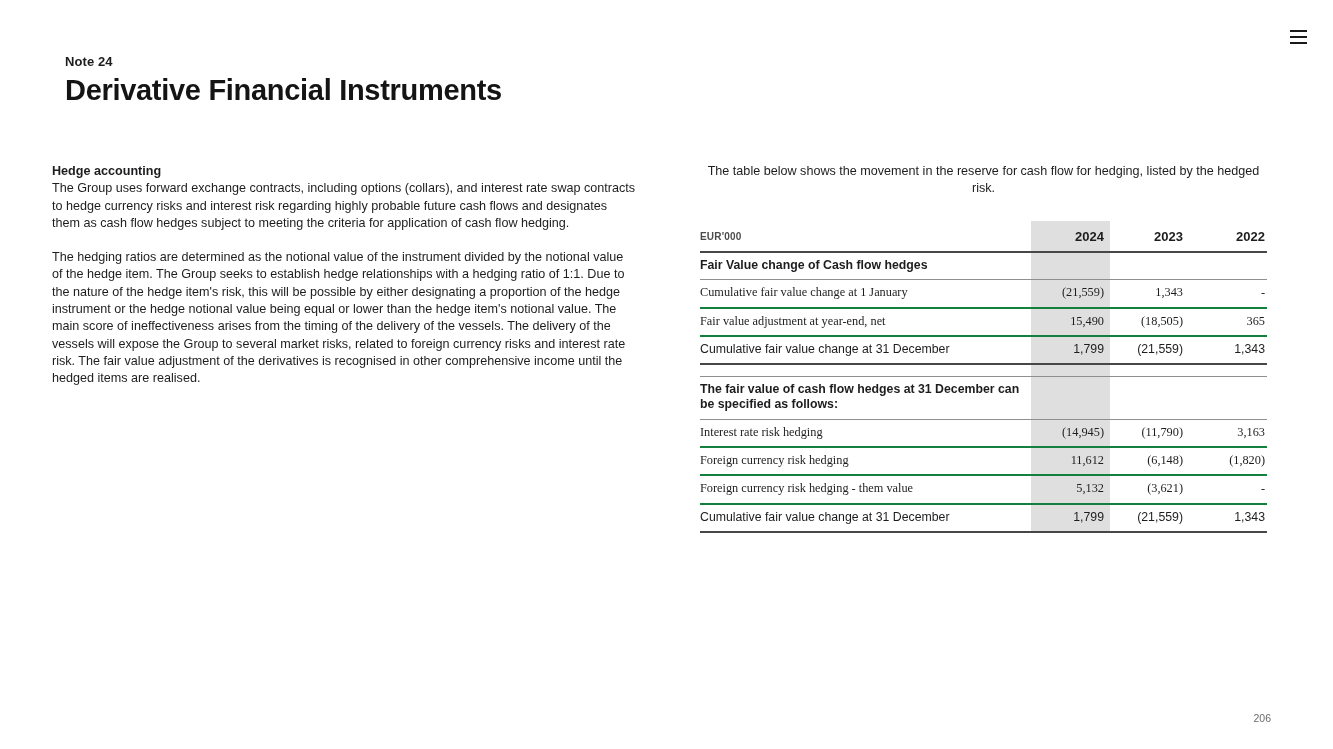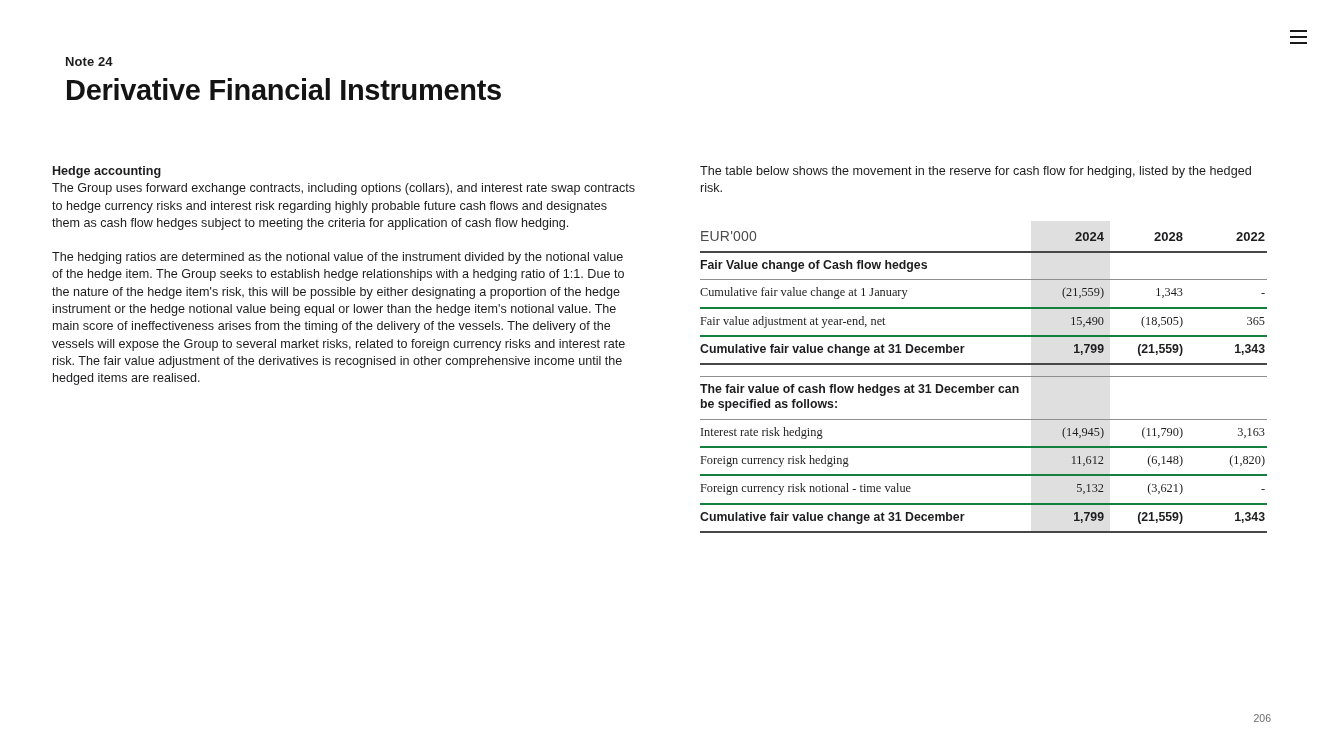--- a/index.html
+++ b/index.html
@@ -57,21 +57,21 @@
   .col-left p { margin-bottom: 17px; }
 
   .col-right {
     position: absolute;
     left: 700px;
     top: 163px;
     width: 567px;
     font-size: 12.6px;
     line-height: 17.3px;
   }
-  .table-intro { margin-bottom: 23px; }
+  .table-intro { margin-bottom: 23px; text-align: center; }
 
   
   table.fin {
     width: 567px;
     border-collapse: collapse;
     table-layout: fixed;
     font-size: 12.3px;
     color: #1d1d1f;
   }
   table.fin col.c0 { width: 331px; }
@@ -87,42 +87,42 @@
   table.fin .c-num { text-align: right; margin-top: 26px; }
   table.fin td.c-num, table.fin th.c-num { padding-right: 6px; }
   table.fin td.last, table.fin th.last { padding-right: 2px; }
 
   
   tr.head th {
     border-bottom: 2px solid #474747;
     padding-bottom: 6px;
     padding-top: 7px;
   }
-  tr.head th.unit { font-size: 14px; color: #4c4c4c; font-weight: normal; letter-spacing: 0.2px; }
+  tr.head th.unit { font-size: 10px; color: #4c4c4c; font-weight: bold; letter-spacing: 0.2px; }
   tr.head th.c-num { font-weight: bold; font-size: 13px; }
 
   
   .hl { background: var(--hl-color, #dfdfdf); }
 
   
   tr.row-section td {
     font-weight: bold;
     padding-top: 5px;
     padding-bottom: 6px;
     border-bottom: 1px solid #8f8f8f;
     line-height: 15.5px;
   }
   tr.row-data td {
     padding-top: 4px;
     padding-bottom: 5px;
     border-bottom: 2px solid #15803d;
     font-family: Liberation Serif, serif;
   }
   tr.row-total td {
-    font-weight: bold;
+    font-weight: normal;
     padding-top: 4px;
     padding-bottom: 5px;
     border-bottom: 2px solid #474747;
   }
   tr.row-spacer td {
     height: 12px;
     border-bottom: 1px solid #8f8f8f;
   }
 
   
@@ -163,21 +163,21 @@
     <colgroup>
       <col class="c0">
         <col class="c1">
         <col class="c2">
         <col class="c3">
     </colgroup>
     <thead>
       <tr class="head">
         <th class="unit">EUR'000</th>
         <th class="c-num hl">2024</th>
-        <th class="c-num">2028</th>
+        <th class="c-num">2023</th>
         <th class="c-num last">2022</th>
       </tr>
     </thead>
     <tbody>
         <tr class="row-section">
           <td class="c-label">Fair Value change of Cash flow hedges</td>
           <td class="c-num hl"></td>
           <td class="c-num"></td>
           <td class="c-num last"></td>
         </tr>
@@ -217,21 +217,21 @@
           <td class="c-num">(11,790)</td>
           <td class="c-num last">3,163</td>
         </tr>
         <tr class="row-data">
           <td class="c-label">Foreign currency risk hedging</td>
           <td class="c-num hl">11,612</td>
           <td class="c-num">(6,148)</td>
           <td class="c-num last">(1,820)</td>
         </tr>
         <tr class="row-data">
-          <td class="c-label">Foreign currency risk notional - time value</td>
+          <td class="c-label">Foreign currency risk hedging - them value</td>
           <td class="c-num hl">5,132</td>
           <td class="c-num">(3,621)</td>
           <td class="c-num last">-</td>
         </tr>
         <tr class="row-total">
           <td class="c-label">Cumulative fair value change at 31 December</td>
           <td class="c-num hl">1,799</td>
           <td class="c-num">(21,559)</td>
           <td class="c-num last">1,343</td>
         </tr>

